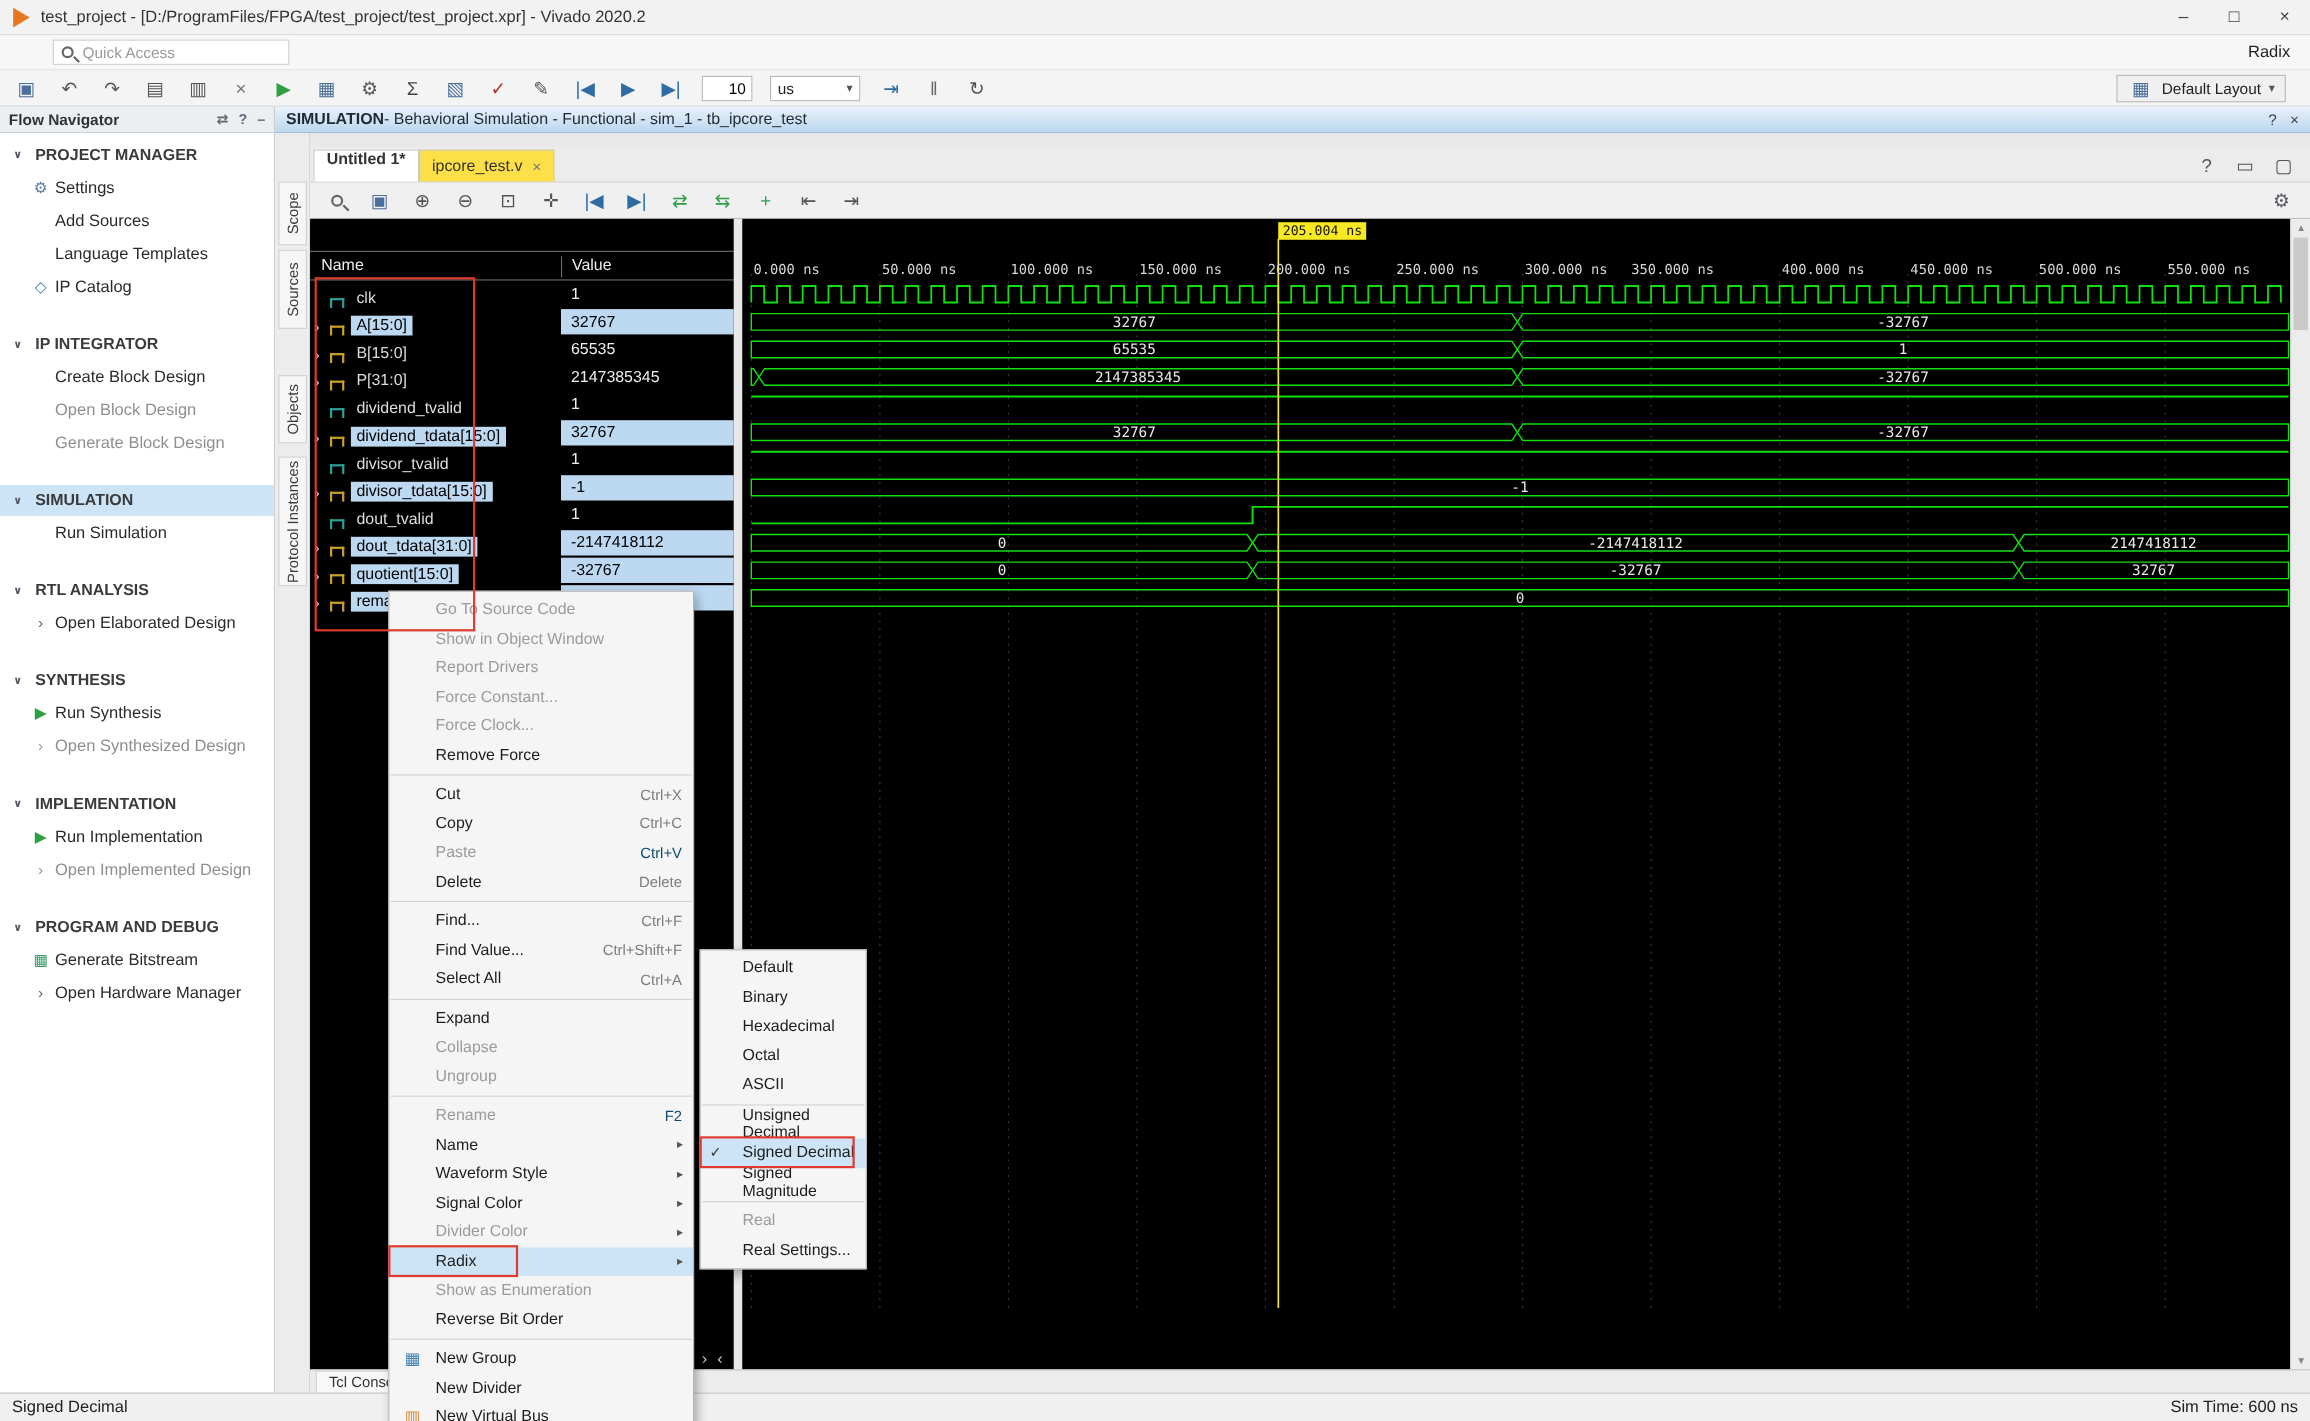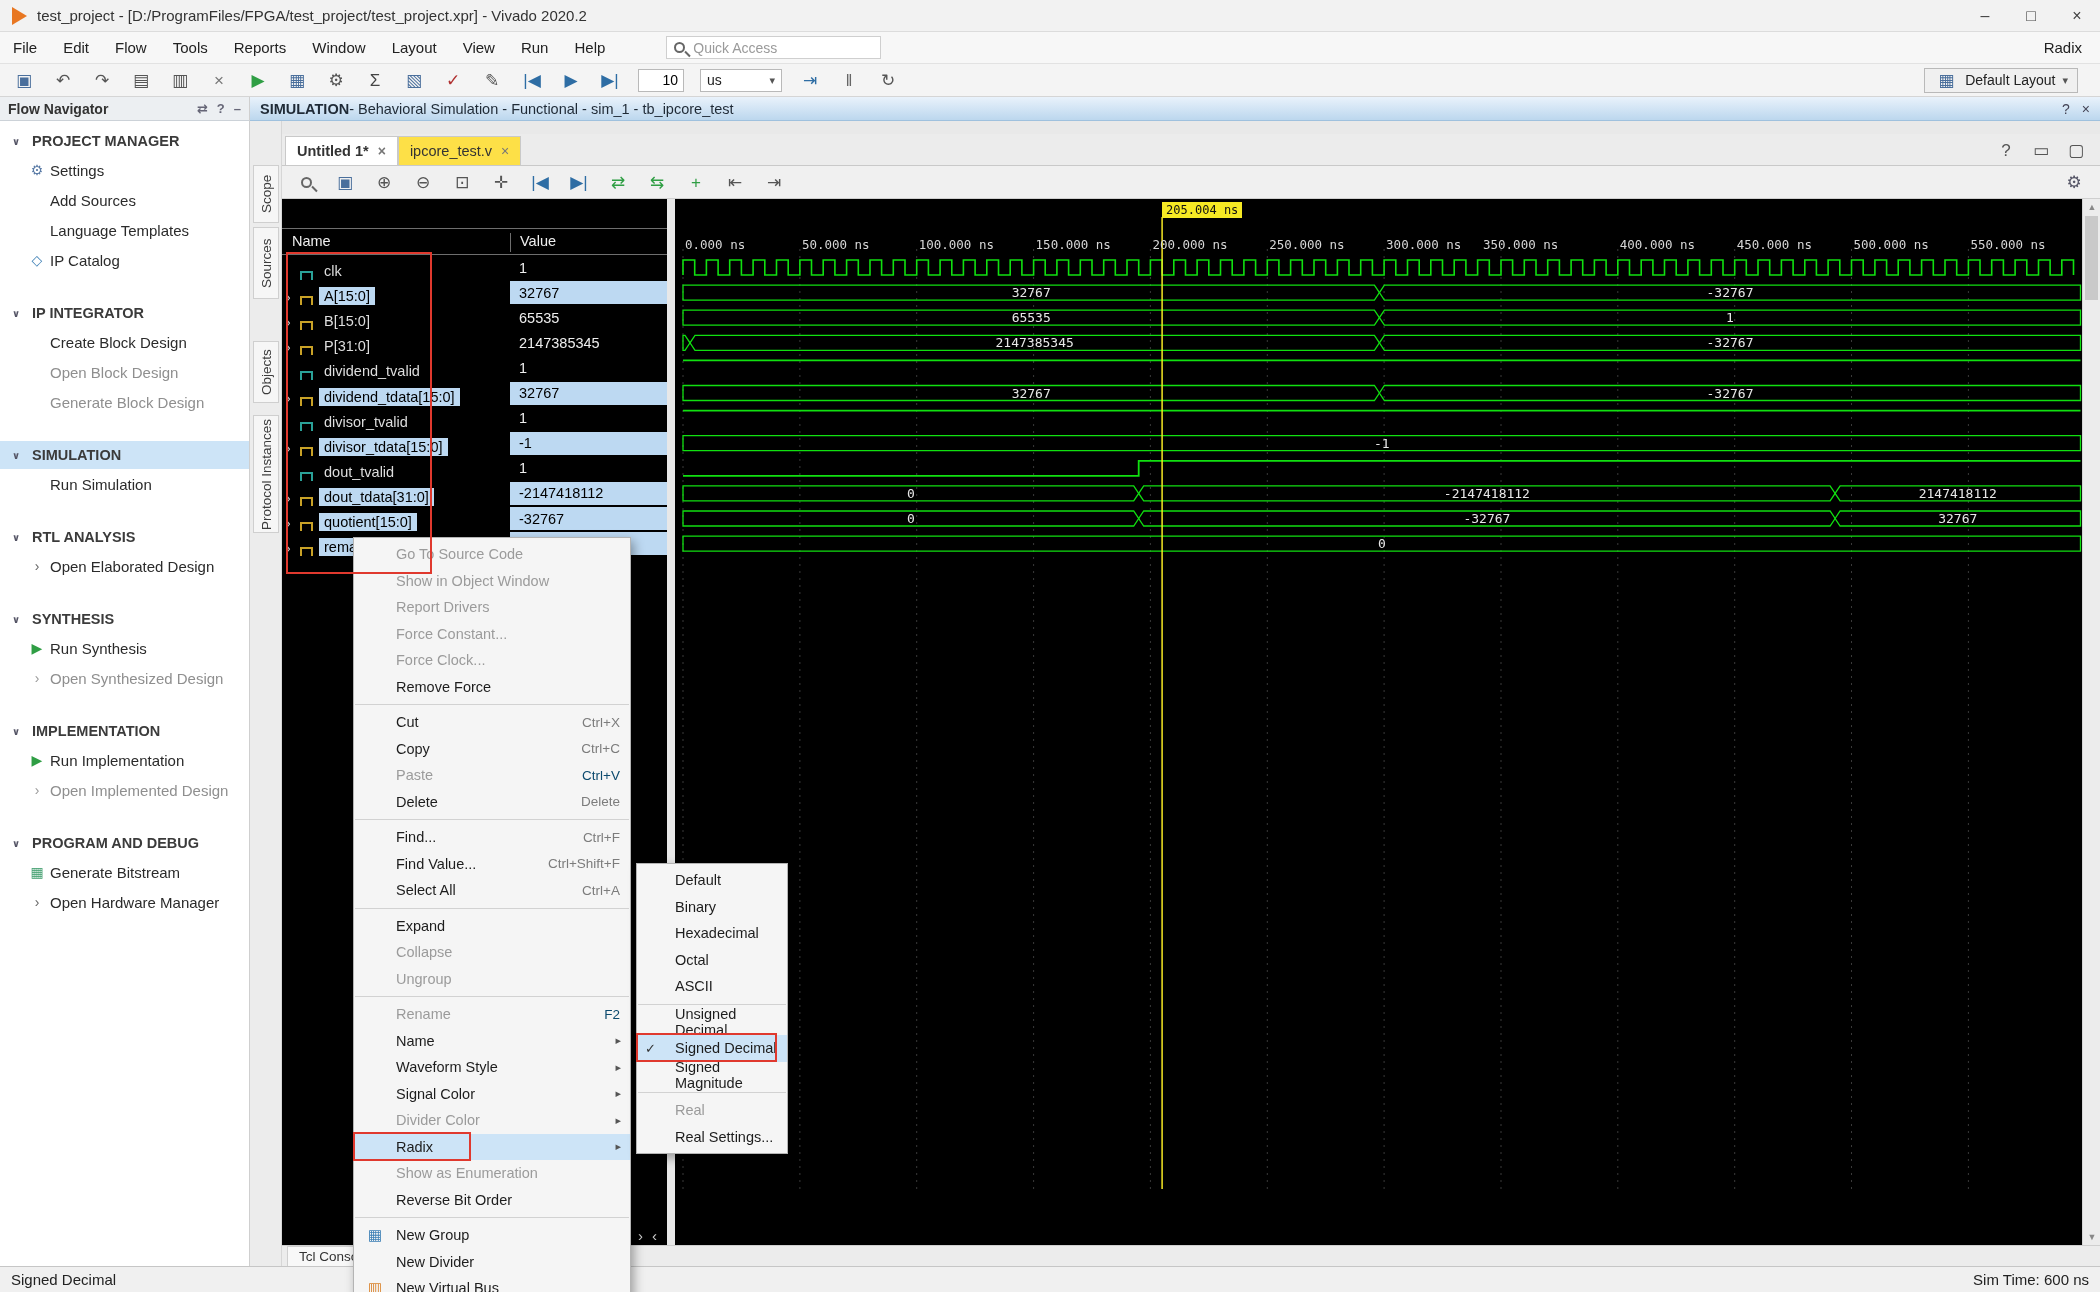--- a/index.html
+++ b/index.html
@@ -42,21 +42,21 @@
   .fn-item .ic{width:18px;margin-right:4px;text-align:center;font-size:14px;}
   
   .simbar{position:absolute;left:250px;top:97px;width:1850px;height:24px;background:linear-gradient(#e9f2fb,#bcd7ee);border-bottom:1px solid #9fc1de;display:flex;align-items:center;padding:0 10px;font-size:14.5px;color:#1f2a36;}
   .sb-bold{font-weight:bold;}
   .simbar-icons{margin-left:auto;display:flex;gap:12px;color:#445;font-size:14px;}
   
   .sidestrip{position:absolute;left:250px;top:121px;width:32px;height:1145px;background:#ececec;border-right:1px solid #d6d6d6;}
   .vtab{position:absolute;left:3px;width:26px;background:#f6f6f6;border:1px solid #cfcfcf;writing-mode:vertical-rl;transform:rotate(180deg);display:flex;align-items:center;justify-content:center;font-size:13.5px;color:#3c3c3c;}
   .doctabs{position:absolute;left:282px;top:134px;width:1818px;height:32px;background:#ececec;border-bottom:1px solid #c9c9c9;display:flex;align-items:flex-end;padding-left:3px;}
   .dtab{height:29px;display:flex;align-items:center;gap:9px;padding:0 11px;border:1px solid #c9c9c9;border-bottom:none;background:#fde047;color:#333;font-size:14.5px;}
-  .dtab.active{background:#ffffff;font-weight:bold;}
+  .dtab.active{background:#ffffff;font-weight:bold;flex-direction:column;}
   .dtab .x{color:#777;font-size:14px;}
   .dt-right{margin-left:auto;display:flex;gap:11px;padding:0 12px 6px 0;color:#556;}
   .wavetb{position:absolute;left:282px;top:166px;width:1818px;height:33px;background:#f0f0f0;border-bottom:1px solid #cfcfcf;display:flex;align-items:center;gap:14px;padding-left:12px;}
   .wt-gear{margin-left:auto;margin-right:14px;color:#556;}
   
   .wavecontent{position:absolute;left:282px;top:199px;width:1818px;height:1046px;background:#000;}
   .sigpanel{position:absolute;left:0;top:0;width:385px;height:100%;background:#000;}
   .sig-header{position:absolute;left:0;top:29px;width:385px;height:27px;border-top:1px solid #6e6e6e;border-bottom:1px solid #6e6e6e;color:#eee;font-size:14.5px;}
   .col-name{position:absolute;left:10px;top:4px;}
   .col-value{position:absolute;left:228px;top:4px;padding-left:9px;border-left:1px solid #6e6e6e;height:19px;}
@@ -110,32 +110,20 @@
   <span class="vivado-logo"></span>
   <span class="title-text">test_project - [D:/ProgramFiles/FPGA/test_project/test_project.xpr] - Vivado 2020.2</span>
   <div class="win-controls" id="win-controls">
       <span class="win-btn">–</span>
       <span class="win-btn">□</span>
       <span class="win-btn">×</span>
     </div>
 </div>
 
 <div class="menubar">
-  <div id="menu-items" style="display:flex">
-      <span class="menu-item">File</span>
-      <span class="menu-item">Edit</span>
-      <span class="menu-item">Flow</span>
-      <span class="menu-item">Tools</span>
-      <span class="menu-item">Reports</span>
-      <span class="menu-item">Window</span>
-      <span class="menu-item">Layout</span>
-      <span class="menu-item">View</span>
-      <span class="menu-item">Run</span>
-      <span class="menu-item">Help</span>
-    </div>
   <div class="quick-access">
     <span class="mag"></span>
     <span class="qa-text">Quick Access</span>
   </div>
   <span class="ready">Radix</span>
 </div>
 
 <div class="maintoolbar">
   <div id="mt-left" class="tbgroup">
       <span class="tbi" style="color:#4a6f9c">▣</span>

